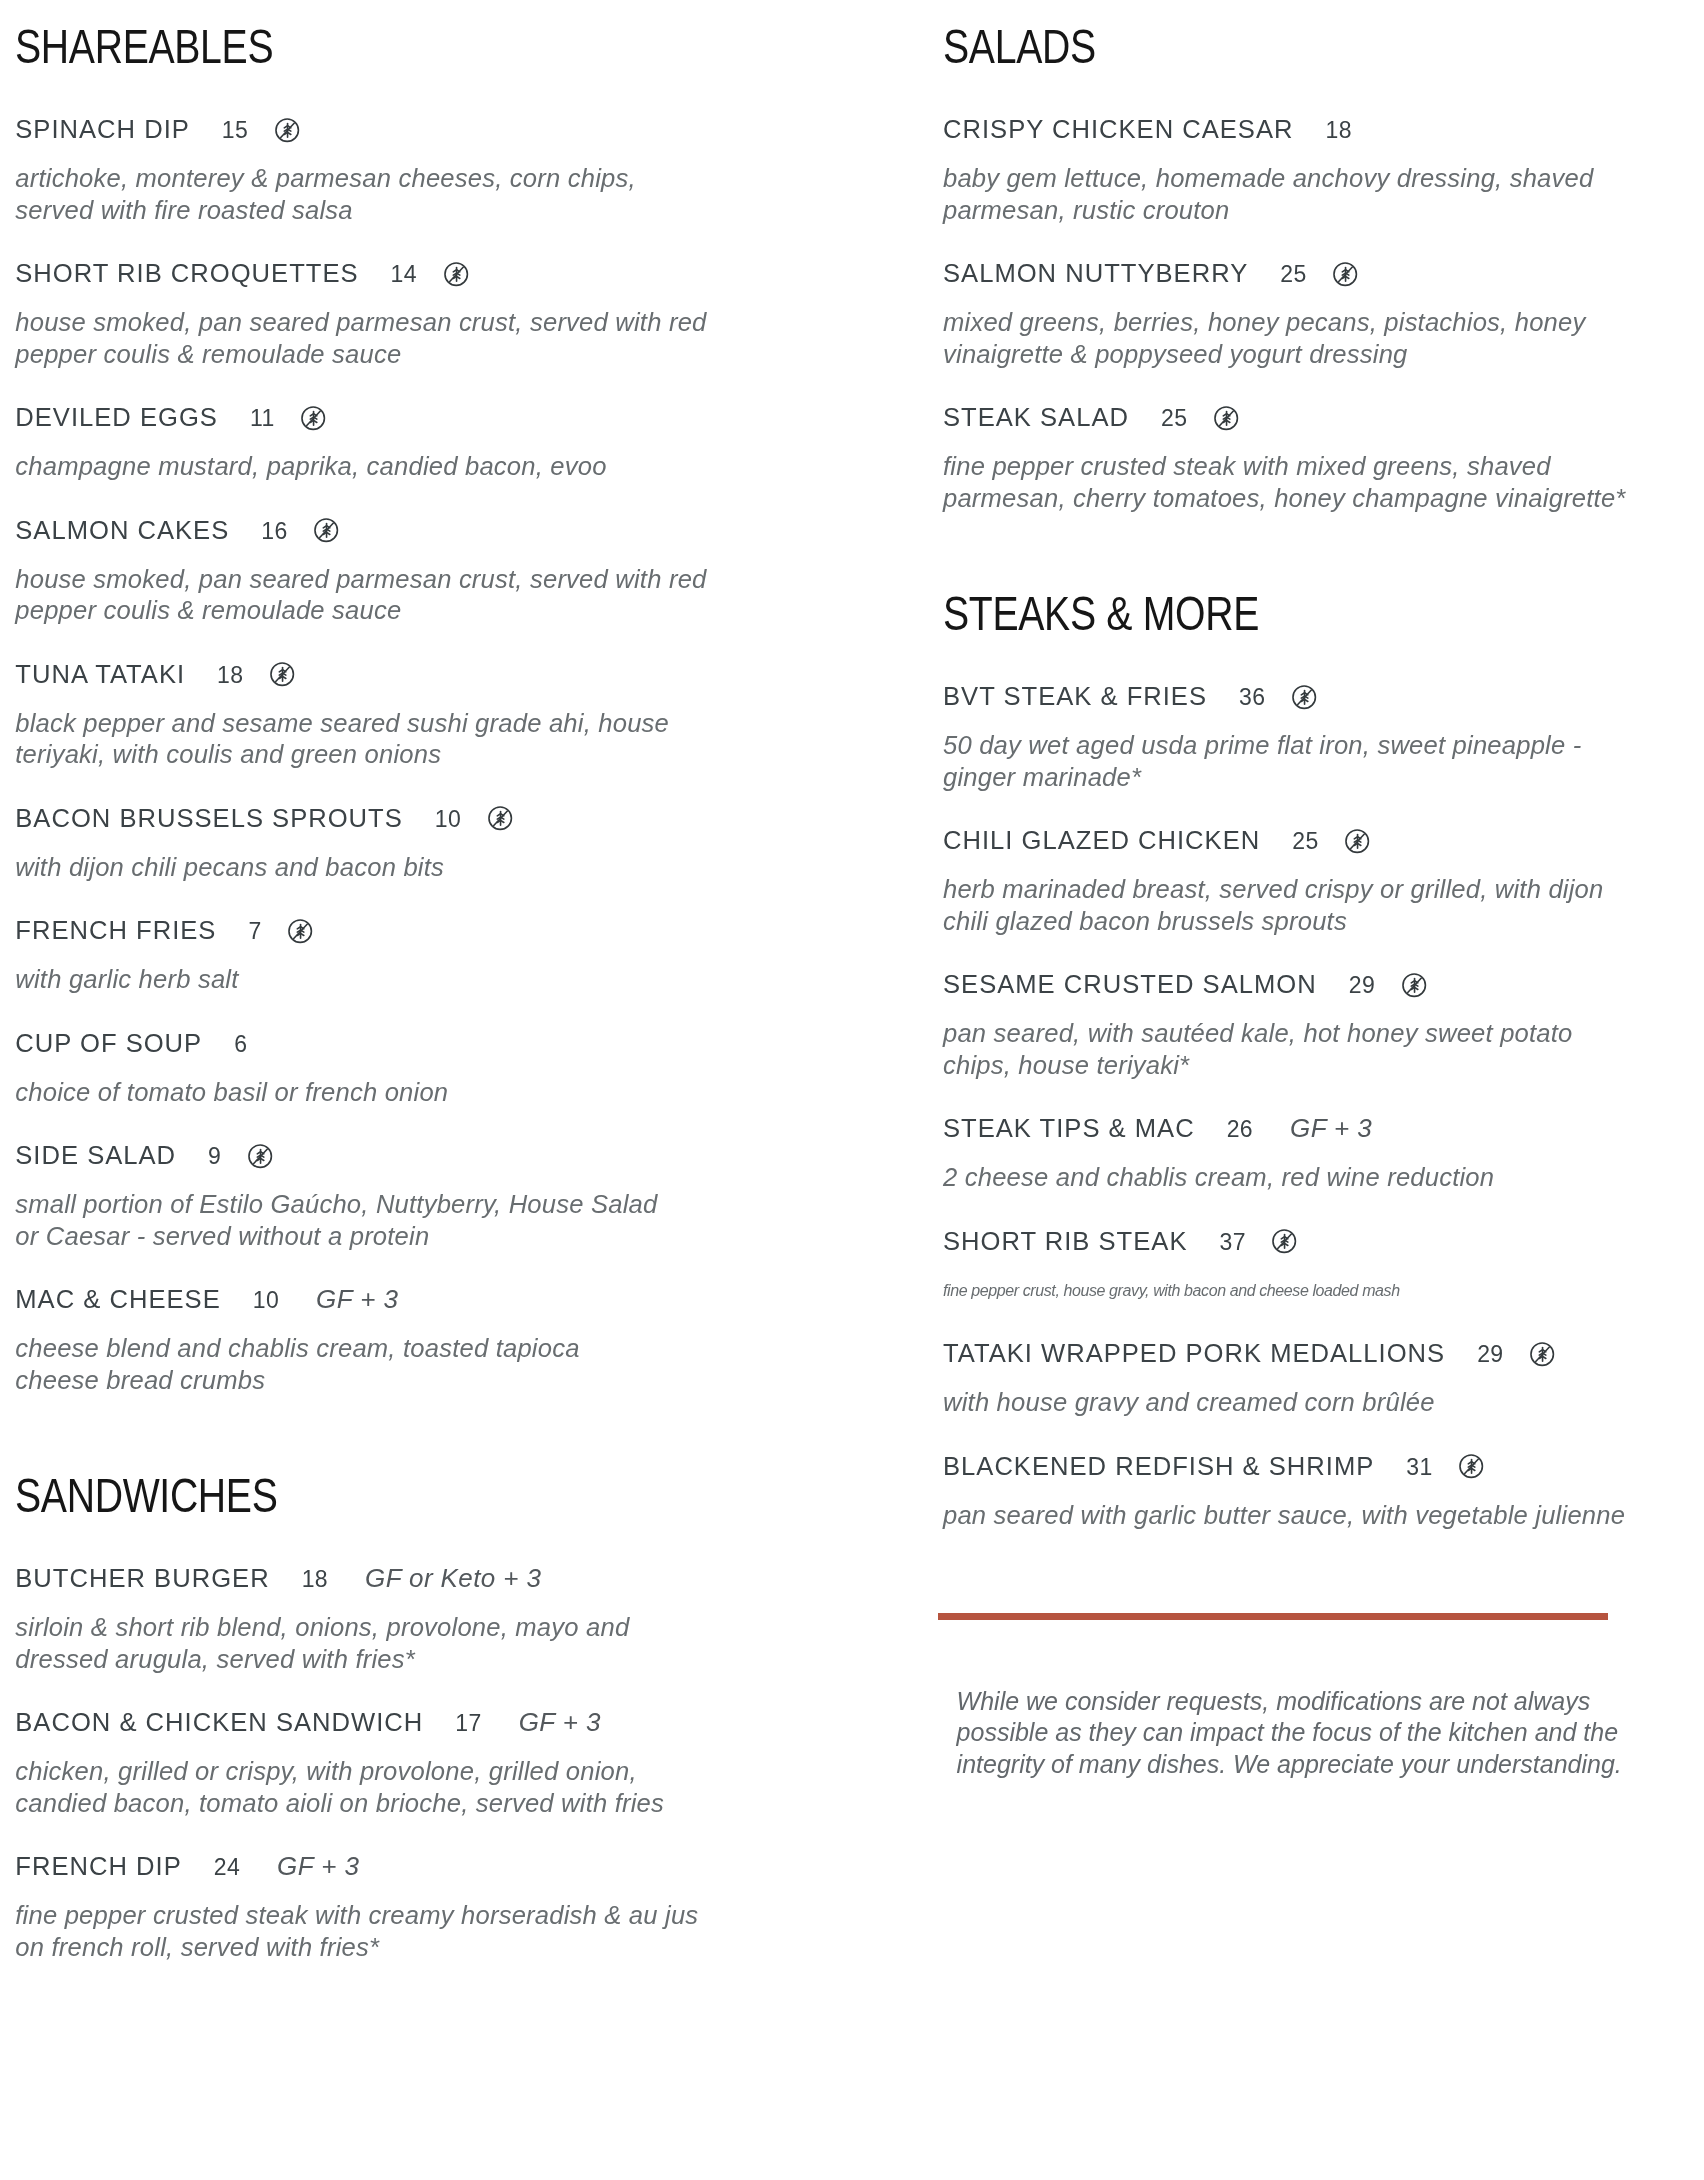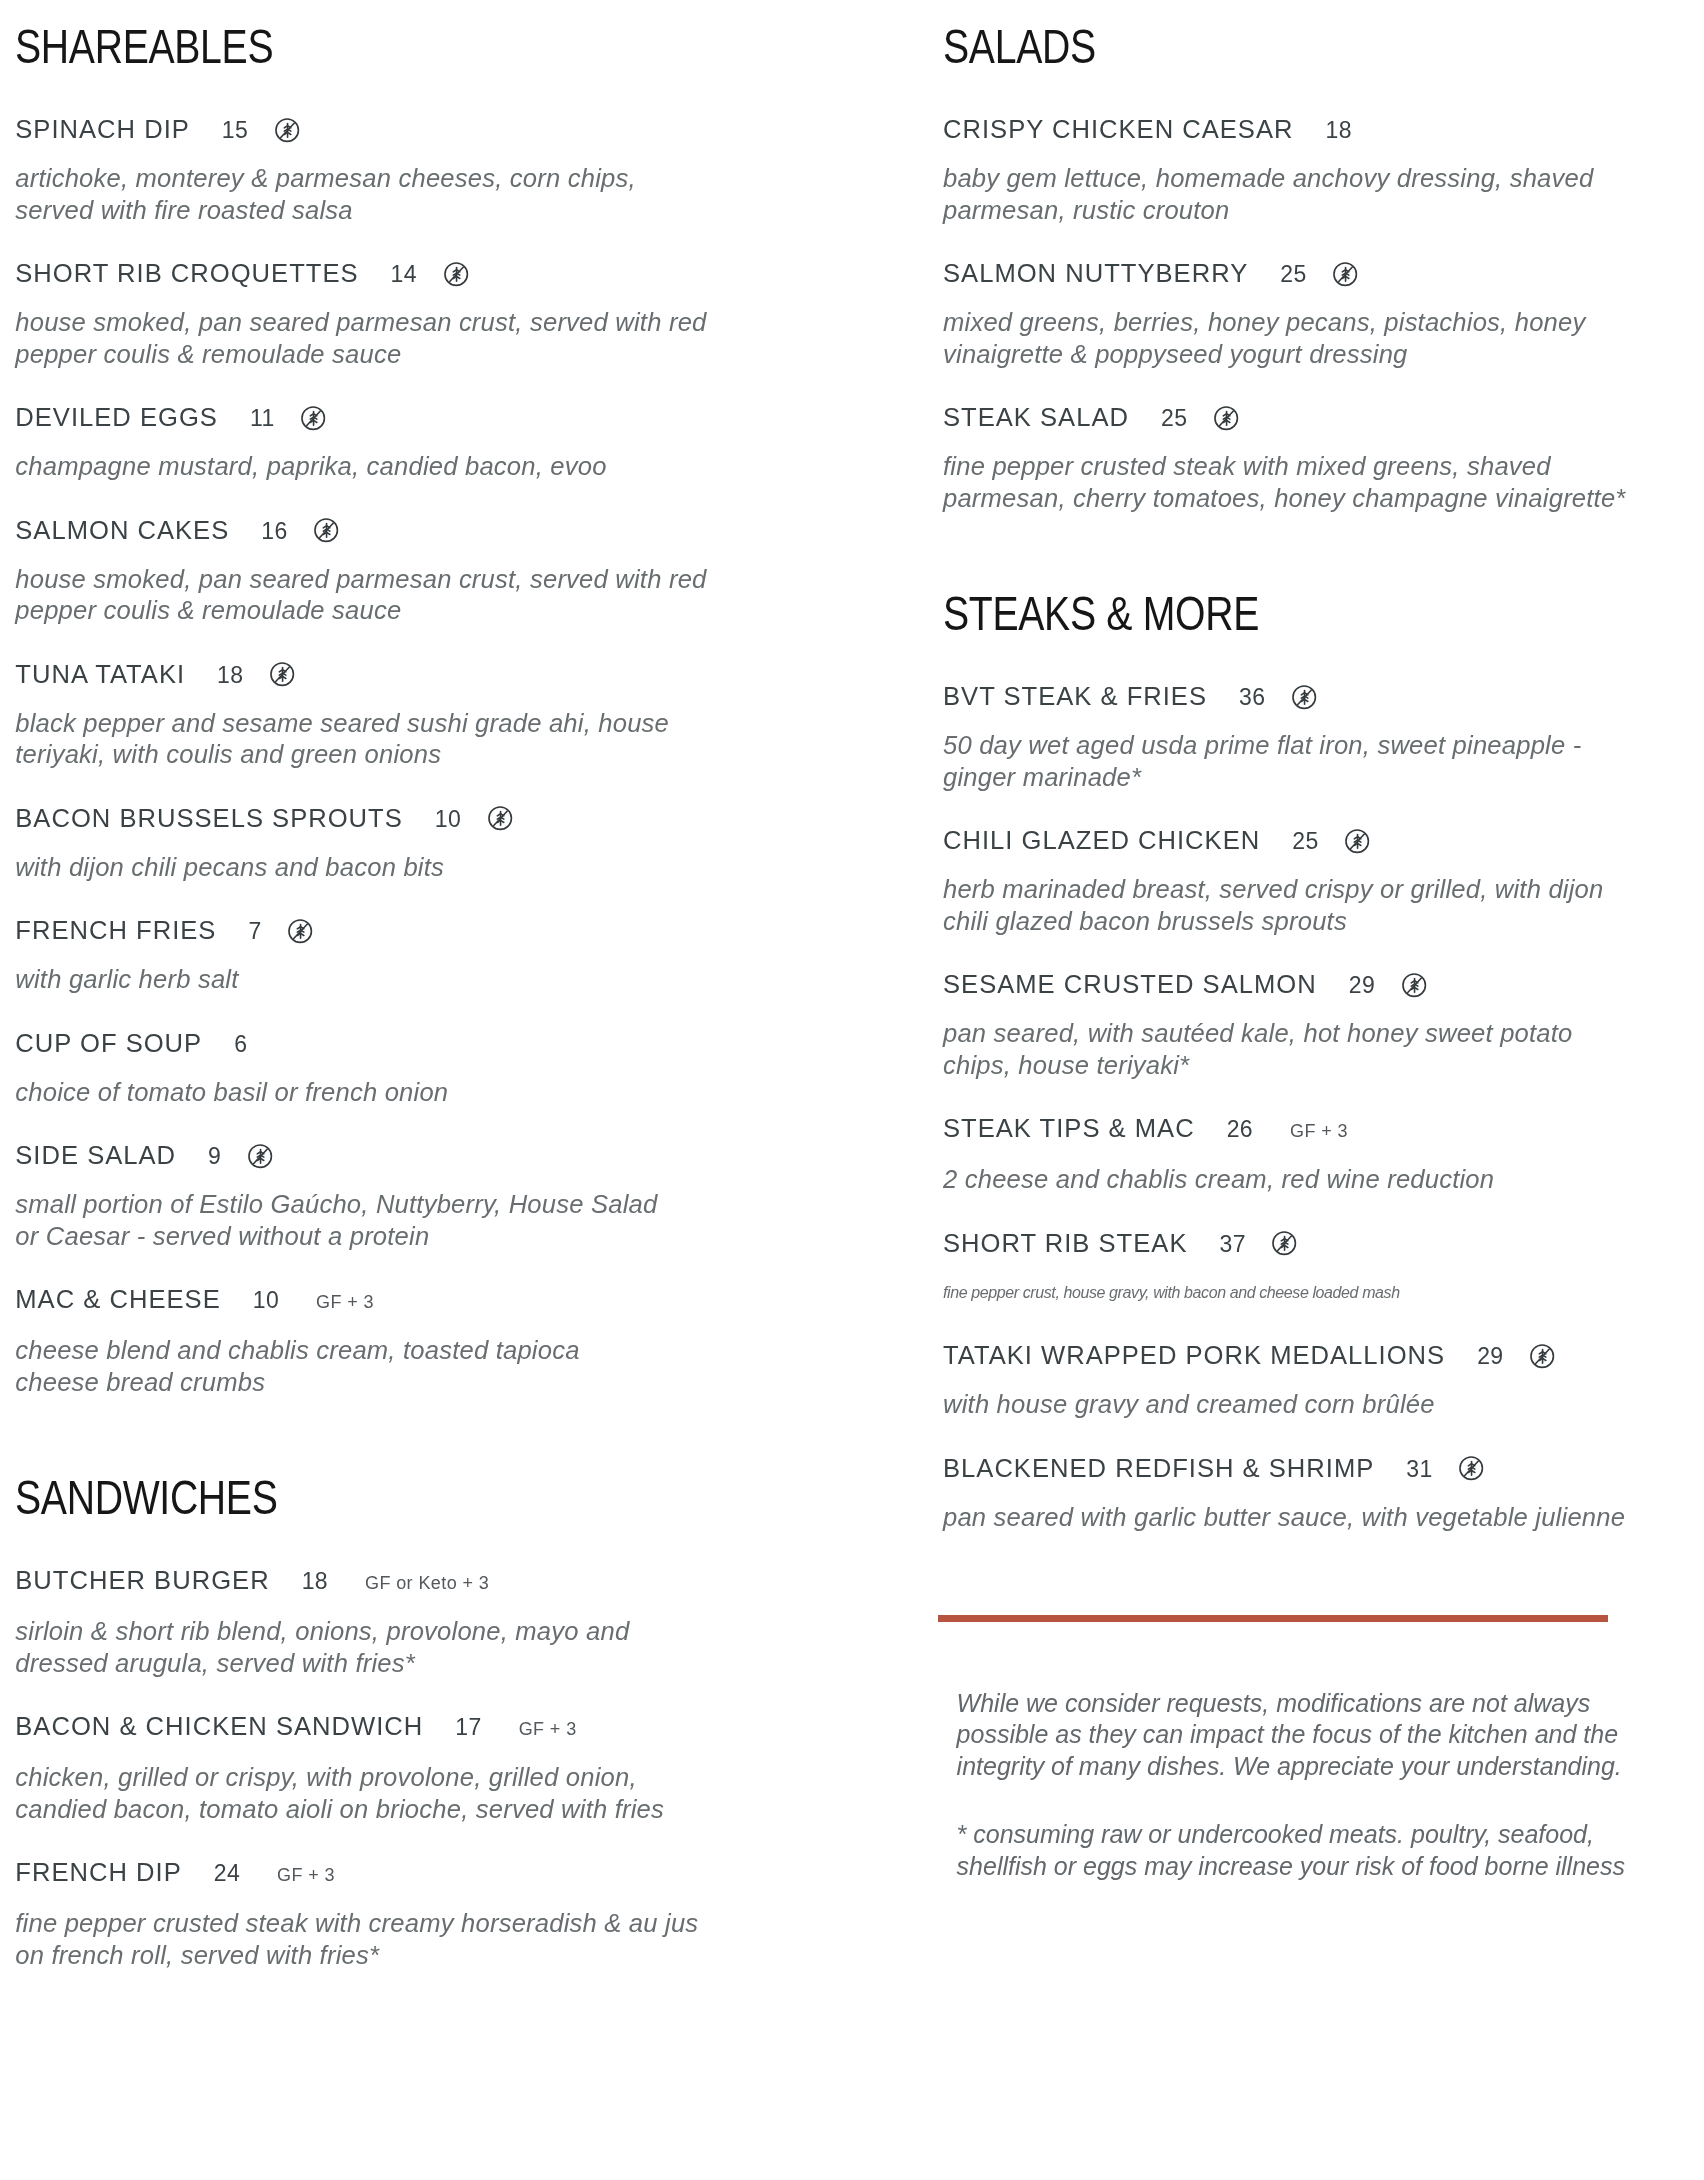--- a/index.html
+++ b/index.html
@@ -38,21 +38,22 @@
     white-space: nowrap;
   }
   .item-price {
     margin-left: 32px;
     font-size: 23px;
     letter-spacing: 0.4px;
     color: #3b4246;
   }
   .item-note {
     margin-left: 37px;
-    font-size: 18px;
+    font-size: 26px;
+    font-style: italic;
     letter-spacing: 0.4px;
     color: #53585c;
   }
   .gf-icon {
     width: 26.4px;
     height: 26.4px;
     margin-left: 25.6px;
     vertical-align: -5.1px;
     color: #33393c;
   }
@@ -292,17 +293,15 @@
             <path d="M9.2 28 L27.8 8.2" stroke="currentColor" stroke-width="2.2" stroke-linecap="round"></path>
           </svg></div>
         <div class="item-desc" data-bind="columns.1.sections.1.items.6.desc">pan seared with garlic butter sauce, with vegetable julienne</div>
       </div>
     </section>
     <div class="footer">
     <div class="footer-divider" style="background: rgb(182, 84, 63);"></div>
     <p class="note-para" data-bind="footer.note">While we consider requests, modifications are not always
 possible as they can impact the focus of the kitchen and the
 integrity of many dishes. We appreciate your understanding.</p>
-    <p class="note-para" data-bind="footer.disclaimer">* consuming raw or undercooked meats. poultry, seafood,
-shellfish or eggs may increase your risk of food borne illness</p>
   </div>
   </div>
 
 
 </body></html>

